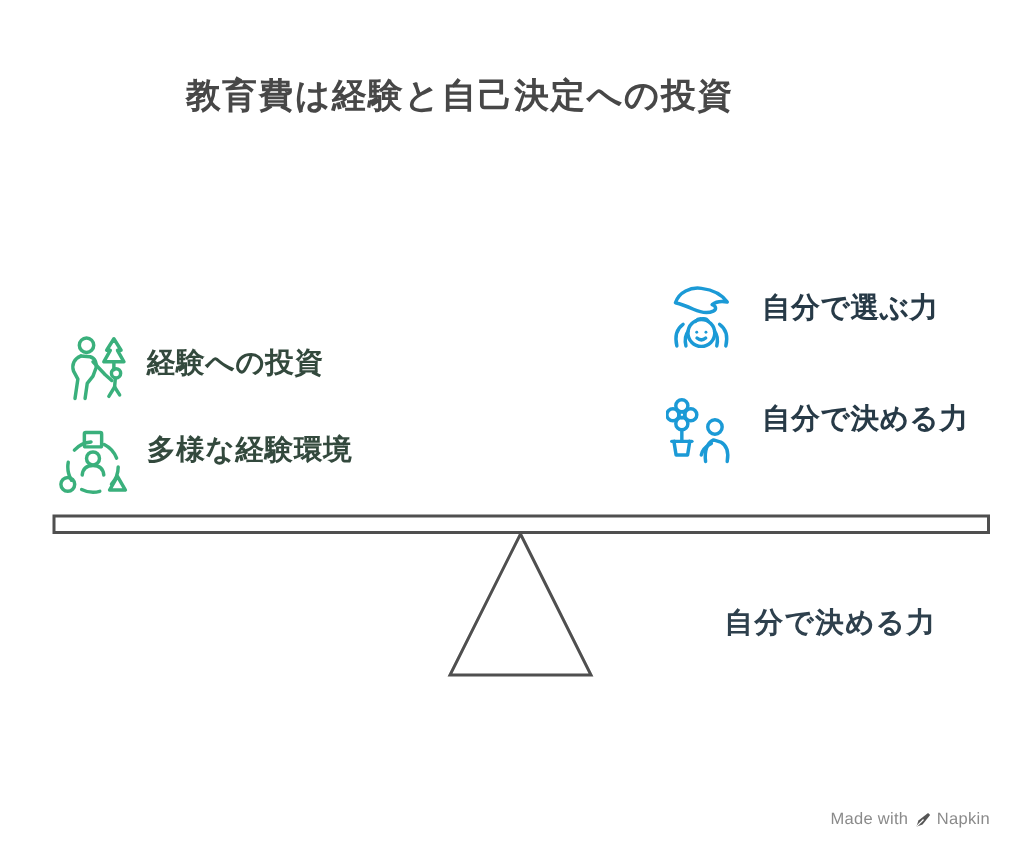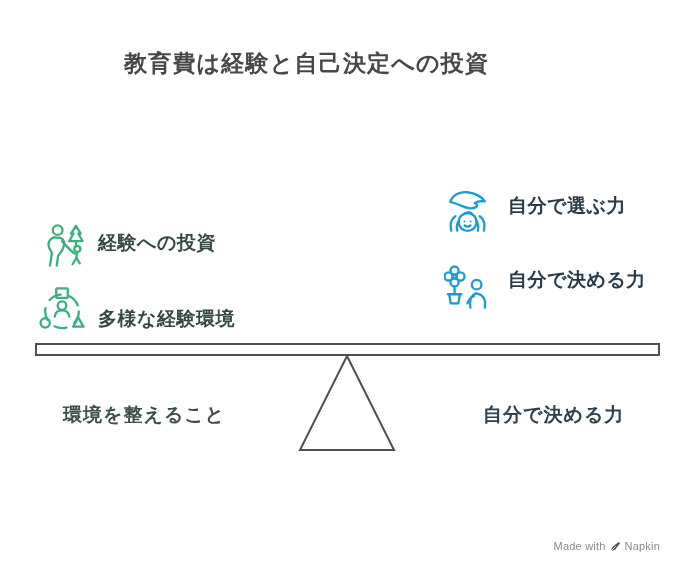--- a/index.html
+++ b/index.html
@@ -71,21 +71,21 @@
       <g class="stroke-ic">
         <circle cx="25" cy="28.5" r="17.5" stroke-dasharray="13 9.5"></circle>
         <rect x="19" y="4.5" width="12" height="10" rx="1"></rect>
         <circle cx="25" cy="22.5" r="4.5"></circle>
         <path d="M17.5 34 C18 29.5 21 27.5 25 27.5 C29 27.5 32 29.5 32.5 34"></path>
         <circle cx="7.5" cy="40.5" r="4.8"></circle>
         <path d="M42 35 L47.5 44.5 H36.5 Z"></path>
       </g>
     </svg>
   </div>
-  <div class="side-label label-green" style="left:98px;top:306px;">多様な経験環境</div>
+  <div class="side-label label-green" style="left:98px;top:288px;">多様な経験環境</div>
 
   <div class="icon icon-blue" style="left:445px;top:186px;">
     <svg viewBox="0 0 50 50">
       <g class="stroke-ic">
         <path d="M5.5 16.5 C8 9 16 5.5 23.5 6.5 C31.5 7.5 38 11 41.5 16 C37 15.2 33.5 15.8 31 17.8 C33.8 18.8 34.2 21.2 31.8 22.3 C28 24 22.5 23 18 21 C13.5 19 8.5 17.2 5.5 16.5 Z"></path>
         <circle cx="23.5" cy="37.5" r="9.3"></circle>
         <path d="M19.5 29.5 Q21.5 27.2 24 27.8"></path>
         <path d="M24.5 27.6 Q27 27.2 28.3 29.3"></path>
         <circle cx="20.3" cy="37" r="1" fill="currentColor" stroke="none"></circle>
         <circle cx="26.7" cy="37" r="1" fill="currentColor" stroke="none"></circle>
@@ -119,21 +119,20 @@
   <div class="side-label label-blue wrap" style="left:508px;top:267px;">自分で決める力</div>
 
   <div class="beam"></div>
 
   <div class="fulcrum">
     <svg viewBox="0 0 105 98" width="105" height="98">
       <polygon points="52,2 99,96 5,96" fill="none" stroke="var(--beam-stroke)" stroke-width="2" stroke-linejoin="miter"></polygon>
     </svg>
   </div>
 
-  <div class="caption caption-left">環境を整えること</div>
   <div class="caption caption-right">自分で決める力</div>
 
   <div class="watermark">
     <span>Made with</span>
     <span class="napkin-logo">
       <svg width="11" height="11" viewBox="0 0 12 12">
         <path d="M1 11 L2.5 6.5 L9.5 1 L11 2.5 L5.5 9.5 Z" fill="currentColor"></path>
         <path d="M1 11 L6.2 5.8" stroke="#ffffff" stroke-width="0.9"></path>
       </svg>
     </span>

